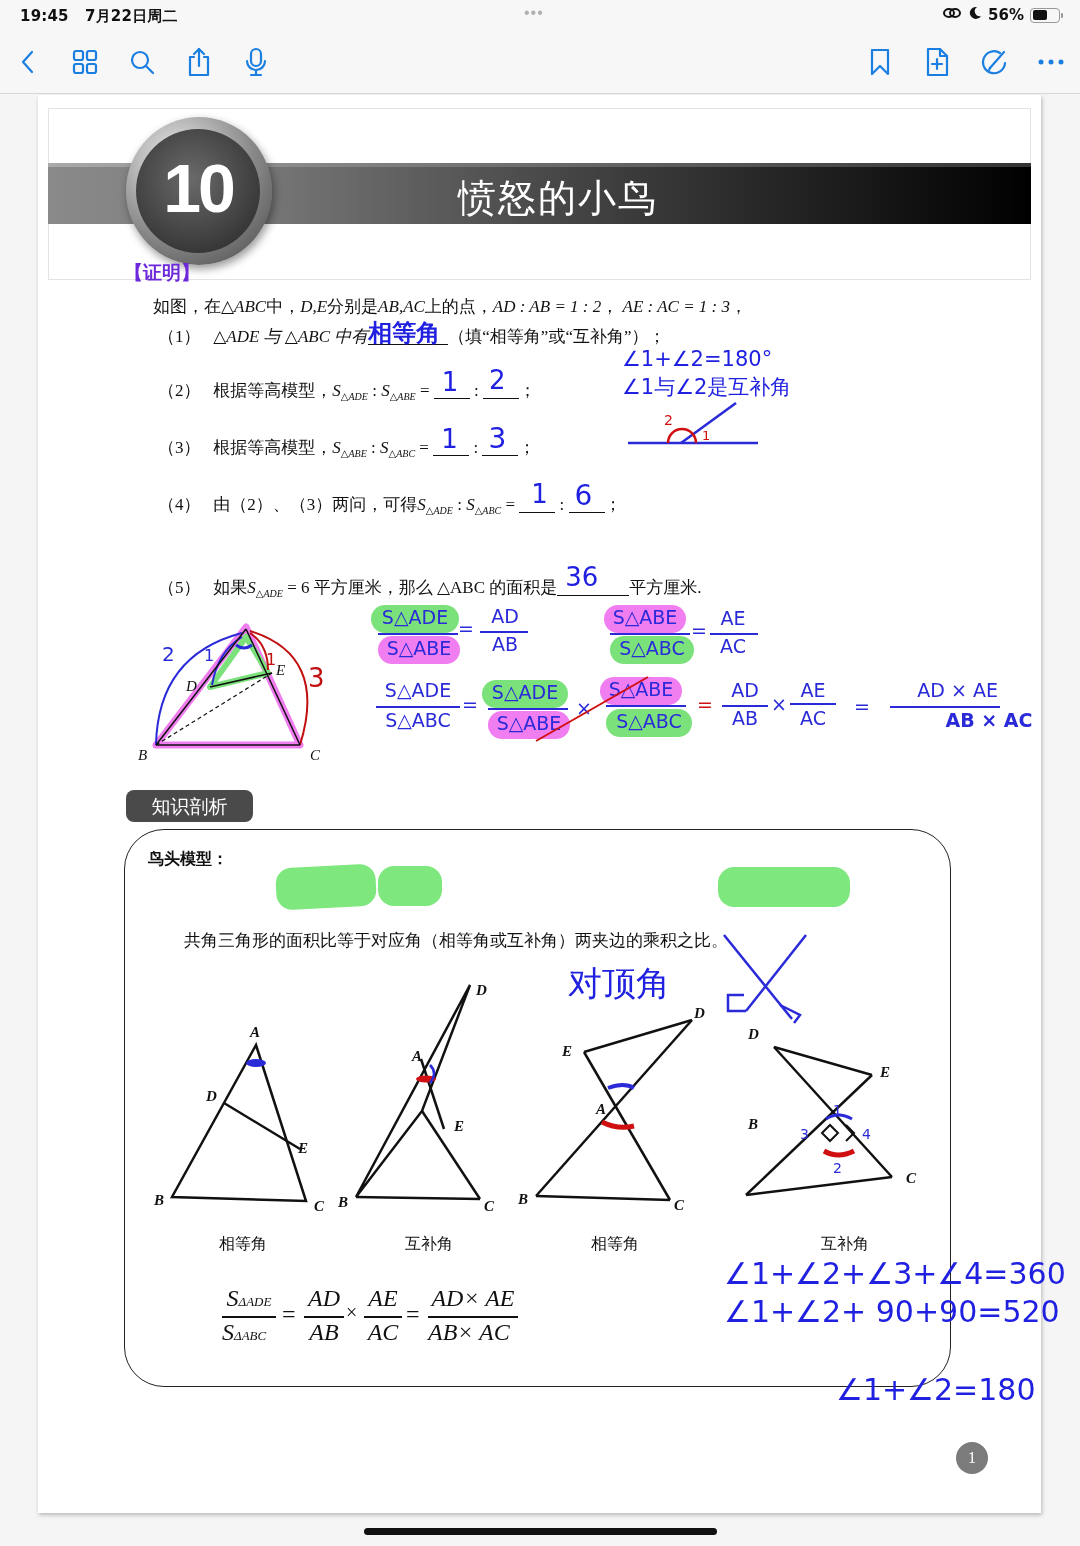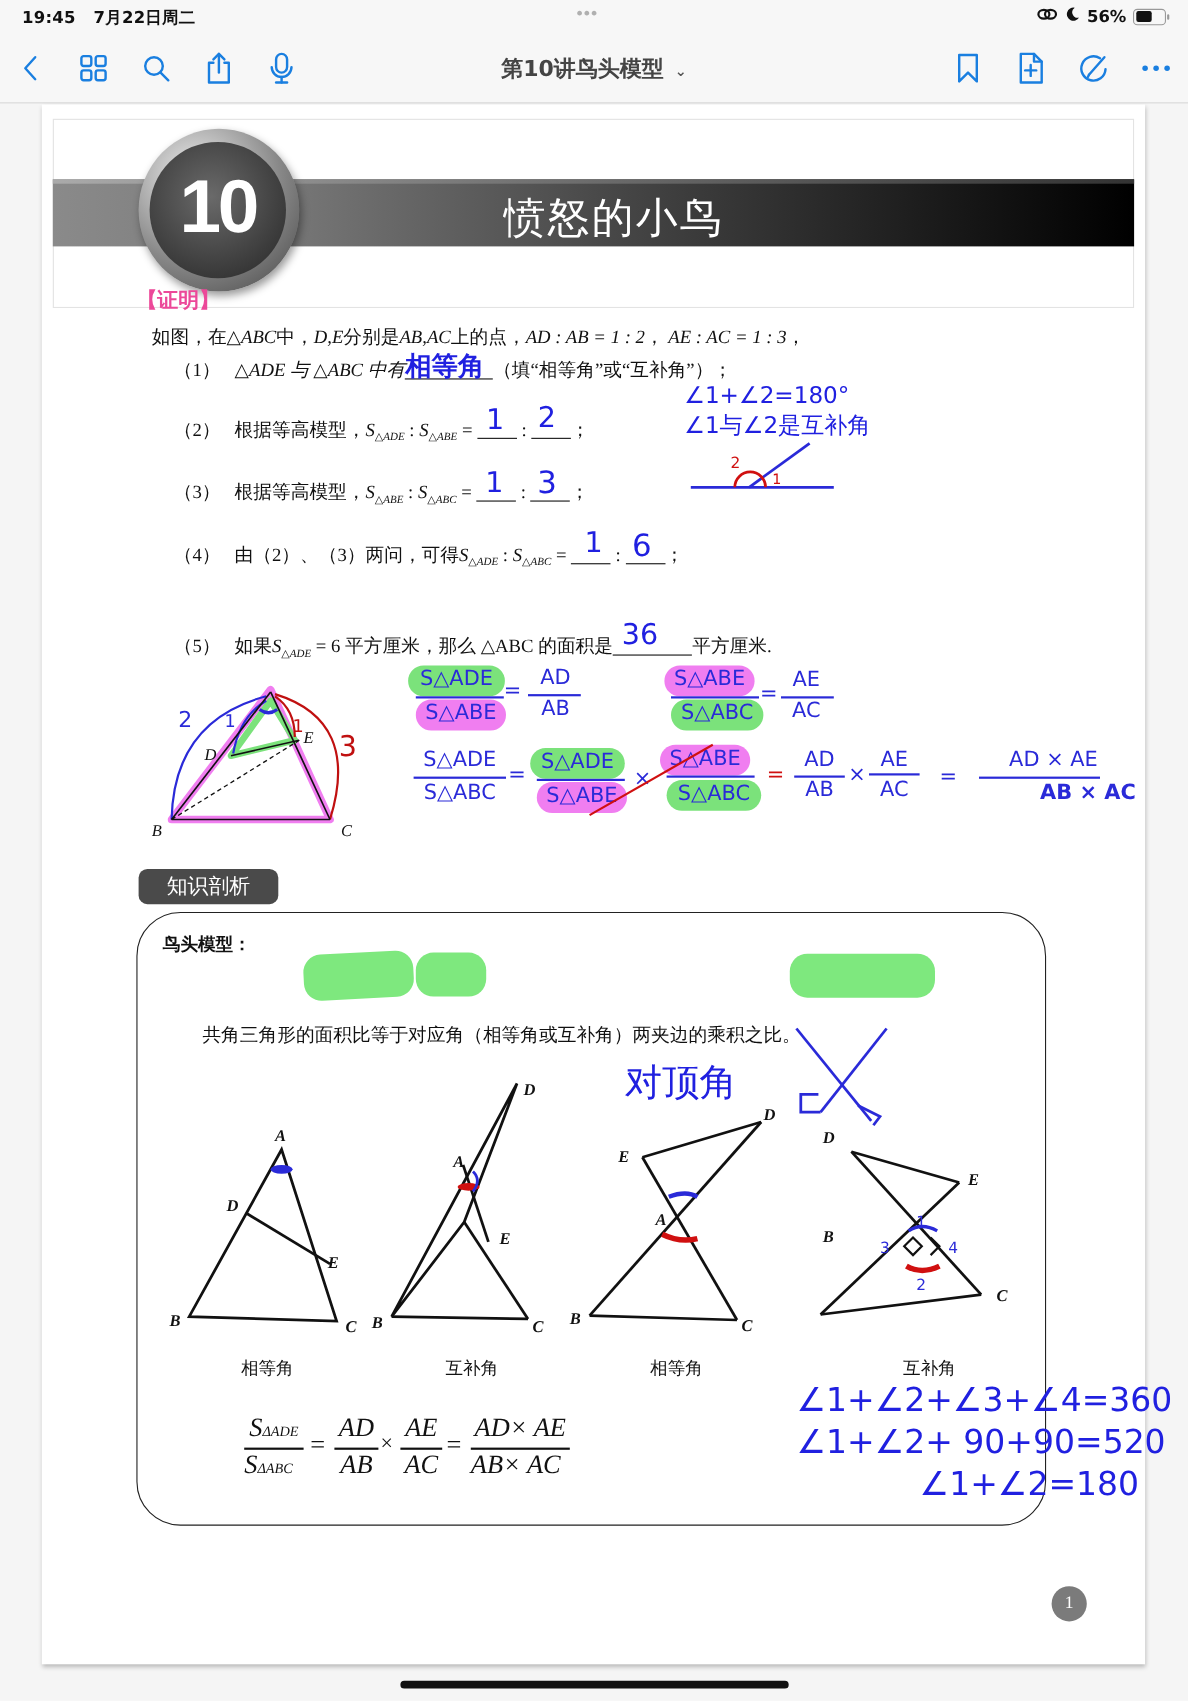--- a/index.html
+++ b/index.html
@@ -20,21 +20,21 @@
 
   .page { position: absolute; left: 38px; top: 95px; width: 1003px; height: 1418px; background: #fff; box-shadow: 1px 2px 4px rgba(0,0,0,0.25); }
 
   .banner-frame { position: absolute; left: 10px; top: 13px; width: 983px; height: 172px; border: 1px solid #e3e3e3; }
   .banner-bar { position: absolute; left: 10px; top: 68px; width: 983px; height: 61px; background: linear-gradient(90deg, #8a8a8a 0%, #7a7a7a 20%, #3a3a3a 60%, #000 100%); }
   .banner-bar::before { content: ""; position: absolute; left: 0; top: 0; width: 100%; height: 4px; background: linear-gradient(90deg, #aaa, #777 40%, #333); }
   .banner-title { position: absolute; left: 420px; top: 78px; font-size: 38px; color: #fff; font-family: "DejaVu Sans", sans-serif; letter-spacing: 2px; }
   .badge-outer { position: absolute; left: 88px; top: 22px; width: 146px; height: 148px; border-radius: 50%; background: radial-gradient(circle at 35% 30%, #f0f0f0, #888 55%, #444 100%); box-shadow: 2px 4px 8px rgba(0,0,0,0.4); }
   .badge-inner { position: absolute; left: 10px; top: 12px; width: 124px; height: 124px; border-radius: 50%; background: radial-gradient(circle at 45% 40%, #6a6a6a, #333 80%, #222); }
   .badge-num { position: absolute; left: 0; width: 100%; top: 20px; text-align: center; font-size: 68px; font-weight: bold; color: #fff; font-family: "Liberation Sans", sans-serif; letter-spacing: -3px; }
-  .proof-label { position: absolute; left: 86px; top: 165px; font-size: 19px; font-weight: bold; color: #ec4899; font-family: "DejaVu Serif", serif; }
+  .proof-label { position: absolute; left: 86px; top: 165px; font-size: 19px; font-weight: bold; color: #6d28d9; font-family: "DejaVu Serif", serif; }
 
   .txt { position: absolute; font-family: "Liberation Serif", "DejaVu Serif", serif; font-size: 17px; color: #111; white-space: nowrap; }
   .it { font-style: italic; }
   .sub { font-size: 10px; font-style: italic; vertical-align: -4px; }
   .blank { display: inline-block; border-bottom: 1px solid #111; text-align: center; position: relative; height: 18px; vertical-align: -3px; }
   .hw { font-family: "DejaVu Sans", sans-serif; color: #2020e0; font-style: normal; }
 
   .pill { position: absolute; border-radius: 14px; }
   .pill-green { background: #7be27b; }
   .pill-pink { background: #f07ef0; }
@@ -106,23 +106,20 @@
       </svg>
   </div>
   <div class="tb-icon" style="left:240px;">
     <svg width="24" height="30" viewBox="0 0 24 30">
         <rect x="7" y="2" width="10" height="17" rx="5"></rect>
         <path d="M3 14 A9 9 0 0 0 21 14"></path>
         <path d="M12 23 V28"></path>
         <path d="M7 28 H17"></path>
       </svg>
   </div>
-  <div class="doc-title">
-    <span>第10讲鸟头模型</span><span class="chev">⌄</span>
-  </div>
   <div class="tb-icon" style="left:864px;">
     <svg width="22" height="28" viewBox="0 0 22 28">
         <path d="M3 2 H19 V26 L11 18 L3 26 Z"></path>
       </svg>
   </div>
   <div class="tb-icon" style="left:921px;">
     <svg width="24" height="30" viewBox="0 0 24 30">
         <path d="M3 2 H15 L22 9 V28 H3 Z"></path>
         <path d="M15 2 V9 H22"></path>
         <path d="M12 12 V22"></path>
@@ -150,21 +147,21 @@
   <div class="banner-frame"></div>
   <div class="banner-bar"></div>
   <div class="banner-title">愤怒的小鸟</div>
   <div class="badge-outer">
     <div class="badge-inner">
       <div class="badge-num">10</div>
     </div>
   </div>
   <div class="proof-label">【证明】</div>
 
-  <div class="txt" style="left:100px; top:200px;">
+  <div class="txt" style="left:115px; top:200px;">
     <span>如图，在</span><span class="it">△ABC</span><span>中，</span><span class="it">D,E</span><span>分别是</span><span class="it">AB,AC</span><span>上的点，</span><span class="it">AD : AB = 1 : 2</span><span>，</span>&nbsp;<span class="it">AE : AC = 1 : 3</span><span>，</span>
   </div>
 
   <div class="txt" style="left:120px; top:230px;">
     <span>（1）</span>&nbsp;&nbsp;&nbsp;<span class="it">△ADE 与 △ABC 中有</span><span class="blank" style="width:80px;"><span class="hw" style="position:absolute;left:0;top:-10px;font-size:24px;font-weight:bold;">相等角</span></span><span>（填“相等角”或“互补角”）；</span>
   </div>
 
   <div class="txt" style="left:120px; top:284px;">
     <span>（2）</span>&nbsp;&nbsp;&nbsp;<span>根据等高模型，</span><span class="it">S</span><span class="sub">△ADE</span><span> : </span><span class="it">S</span><span class="sub">△ABE</span><span> = </span><span class="blank" style="width:36px;"><span class="hw" style="position:absolute;left:8px;top:-14px;font-size:26px;">1</span></span>&nbsp;:&nbsp;<span class="blank" style="width:36px;"><span class="hw" style="position:absolute;left:6px;top:-16px;font-size:26px;">2</span></span><span>；</span>
   </div>
@@ -361,19 +358,19 @@
     <div style="position:absolute; left:142px; top:34px; width:38px; text-align:center;">AC</div>
     <div style="position:absolute; left:184px; top:16px; font-style:normal;">=</div>
     <div style="position:absolute; left:206px; top:0; width:90px; text-align:center;">AD× AE</div>
     <div style="position:absolute; left:206px; top:31px; width:90px; height:1.5px; background:#111;"></div>
     <div style="position:absolute; left:206px; top:34px; width:90px; text-align:left;">AB× AC</div>
   </div>
 
   <div class="hw" style="position:absolute; left:686px; top:1160px; font-size:30px; line-height:38px;">
     <div>∠1+∠2+∠3+∠4=360</div>
     <div>∠1+∠2+ 90+90=520</div>
-    <div style="padding-left:112px;">∠1+∠2=180</div>
+    <div style="padding-left:112px;margin-top:40px;">∠1+∠2=180</div>
   </div>
 
   <div class="page-num">1</div>
 </div>
 
 <div class="home-indicator"></div>
 
 </body></html>

